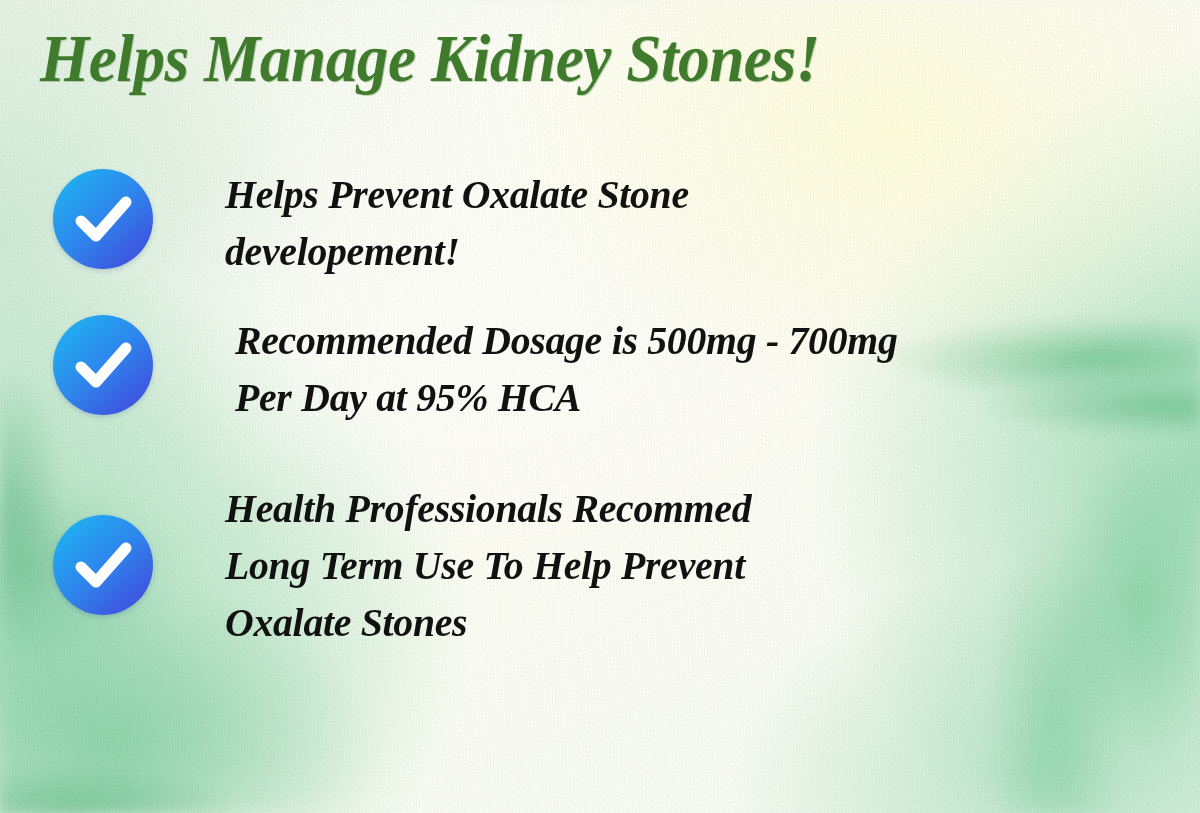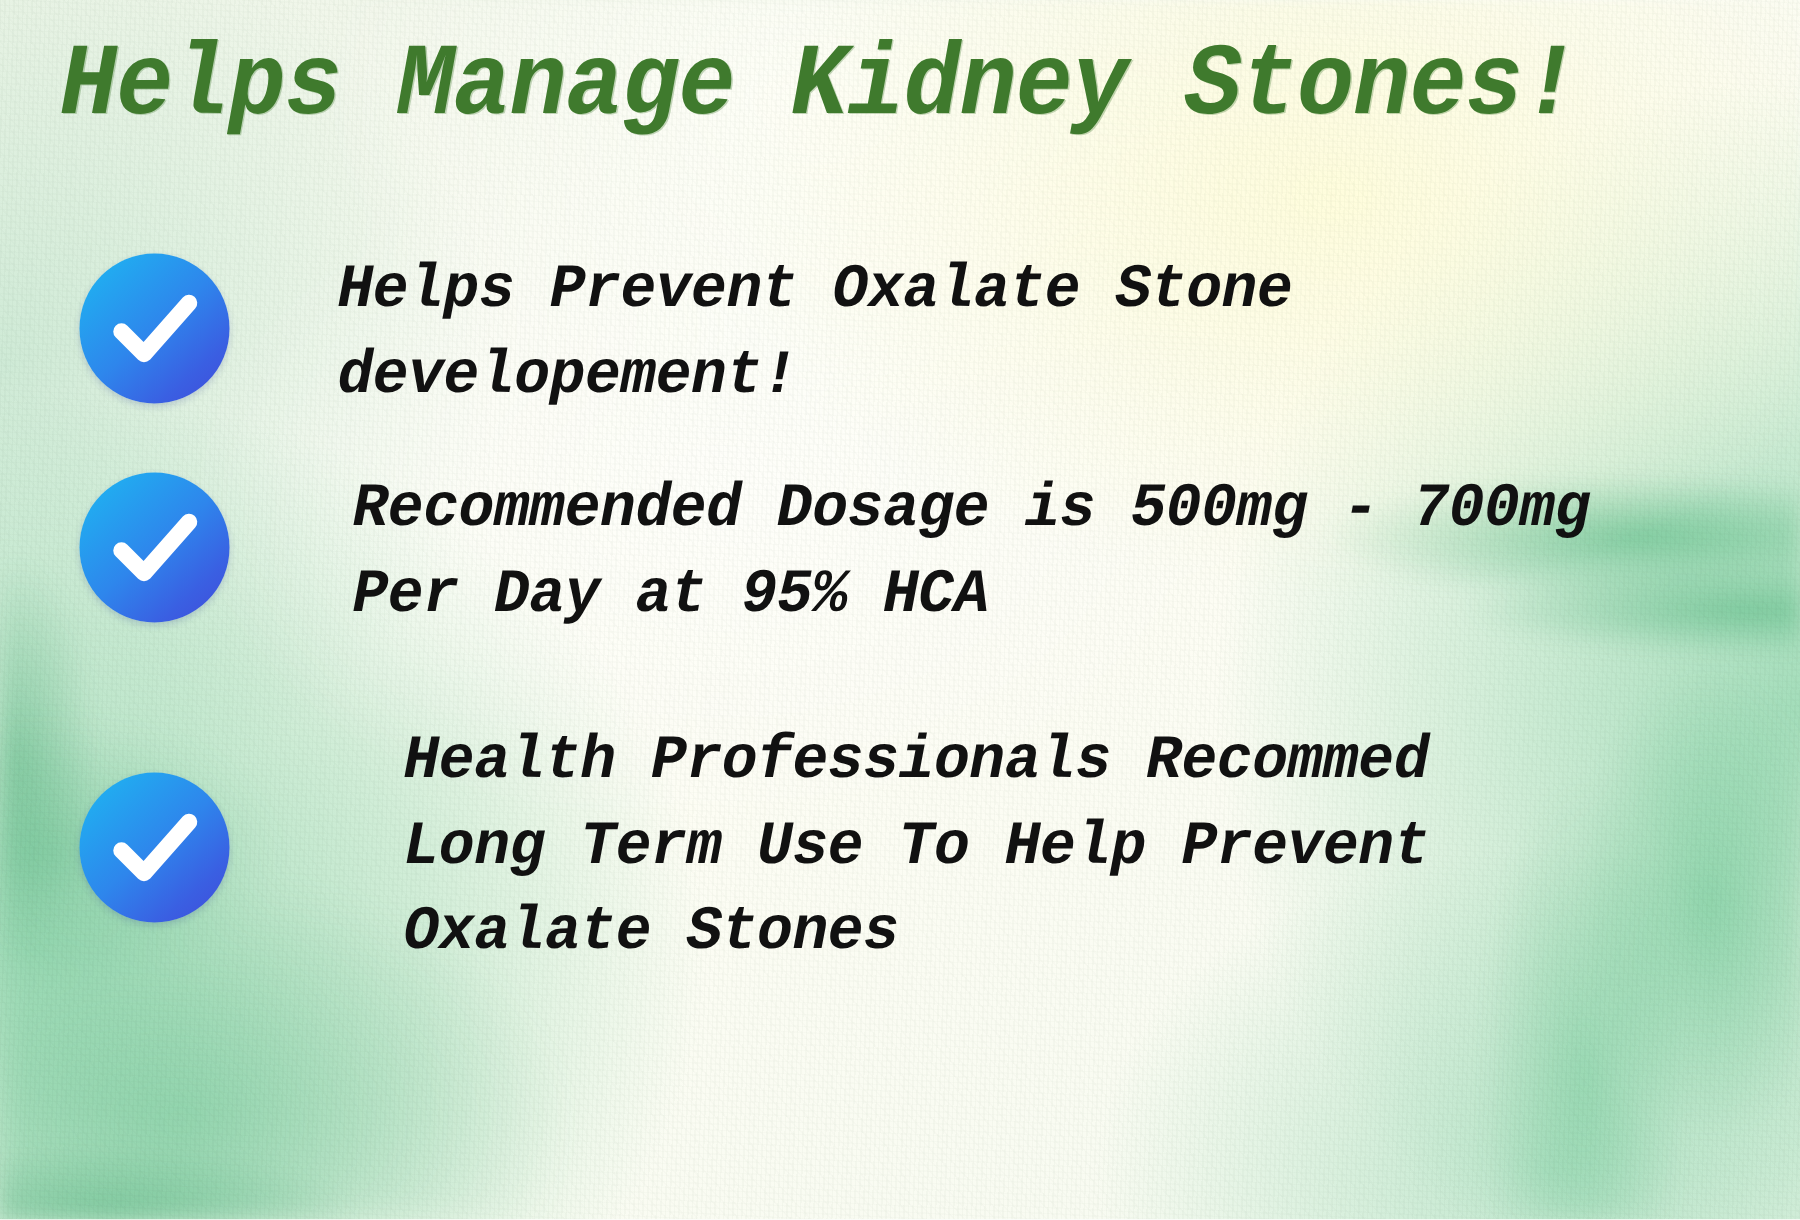--- a/index.html
+++ b/index.html
@@ -8,21 +8,21 @@
     padding: 0;
     background: #ffffff;
   }
 
   
   .slide {
     position: relative;
     width: 1200px;
     height: 813px;
     overflow: hidden;
-    font-family: Liberation Mono, monospace;
+    font-family: Liberation Serif, serif;
     background-color: #f3f7ee;
   }
 
   
   .bg-layer {
     position: absolute;
     inset: 0;
     pointer-events: none;
   }
 
@@ -113,21 +113,21 @@
   .bullet {
     position: absolute;
     left: 0;
     width: 1200px;
     display: flex;
     align-items: center;
   }
 
   .bullet-1 { top: 0px; }
   .bullet-2 { top: 146px; }
-  .bullet-3 { top: 320px; gap: 44px; }
+  .bullet-3 { top: 320px; }
 
   
   .check-badge {
     position: relative;
     flex: 0 0 auto;
     width: 100px;
     height: 100px;
     margin-left: 53px;
     margin-top: 12px;
     border-radius: 50%;

